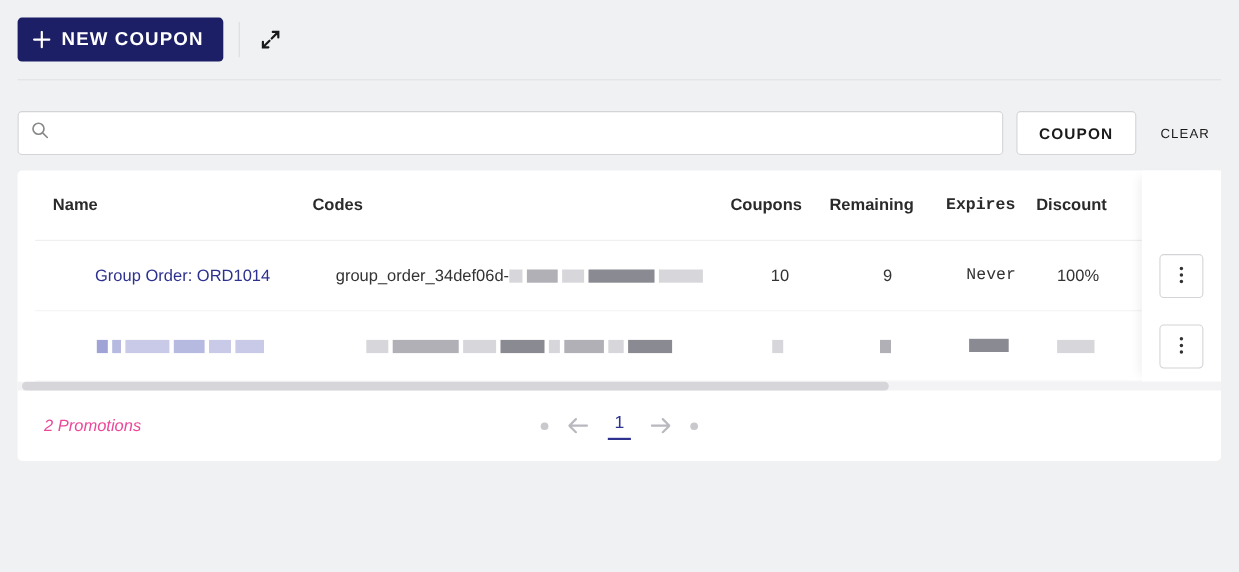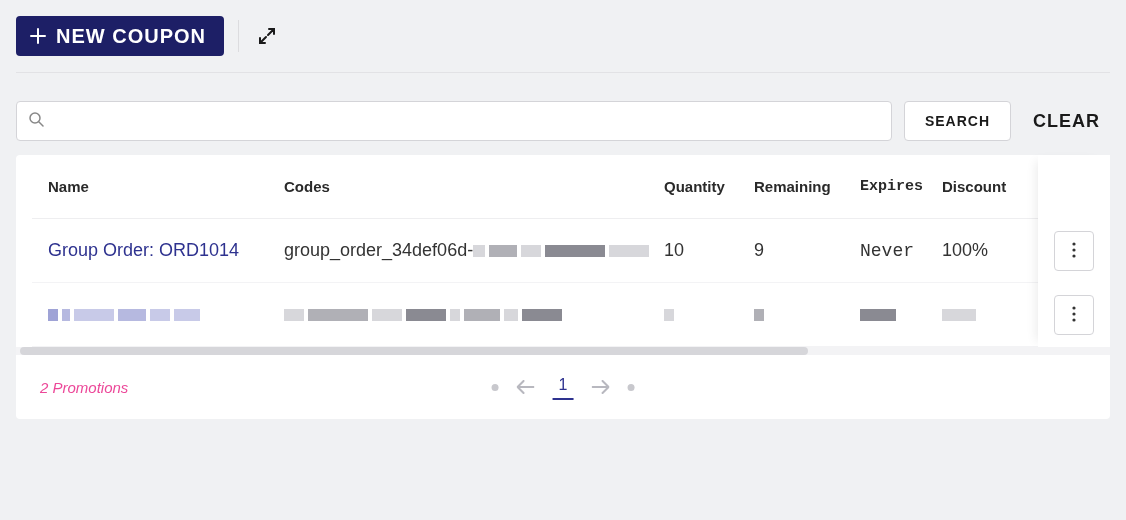--- a/index.html
+++ b/index.html
@@ -34,21 +34,21 @@
   .btn-primary {
     background: #1d1f66;
     color: #fff;
     border: none;
     height: 40px;
     padding: 0 18px 0 14px;
     display: flex;
     align-items: center;
     border-radius: 4px;
     cursor: pointer;
-    font-size: 20px;
+    font-size: 17px;
     font-weight: 600;
     letter-spacing: 1px;
   }
   .btn-primary .plus {
     margin-right: 10px;
     display: inline-flex;
   }
   .vline {
     width: 1px;
     height: 32px;
@@ -98,23 +98,23 @@
     letter-spacing: 1px;
     font-weight: 600;
     cursor: pointer;
     color: #1a1a1a;
   }
   .btn-text {
     height: 40px;
     padding: 0 10px;
     border: none;
     background: transparent;
-    font-size: 18px;
+    font-size: 12px;
     letter-spacing: 1px;
-    font-weight: 700;
+    font-weight: 400;
     cursor: pointer;
     color: #1a1a1a;
   }
   .panel {
     background: #fff;
     border-radius: 4px;
     margin-top: 14px;
     position: relative;
   }
   .table {
@@ -140,22 +140,23 @@
   .col-rem    { width: 106px; }
   .col-exp    { width: 82px; font-family: Liberation Mono, monospace;  }
   .col-disc   { width: 76px;  }
   .col-menu   { width: 56px; text-align: right; }
   .th {
     font-size: 15px;
     font-weight: 600;
     color: #2a2a2a;
   }
   .cell {
-    font-size: 18px;
+    font-size: 15px;
     color: #333;
+    text-align: center;
   }
   .link {
     color: #2e328f;
     cursor: pointer;
   }
   .redact {
     display: inline-block;
     height: 12px;
     background: #d7d7db;
     margin-right: 4px;
@@ -260,30 +261,30 @@
   <div class="search-row">
     <div class="search-box">
       <span>
         <svg width="15" height="15" viewBox="0 0 15 15">
             <circle cx="6" cy="6" r="5" stroke="#888" stroke-width="1.5" fill="none"></circle>
             <path d="M10 10l4 4" stroke="#888" stroke-width="1.5" stroke-linecap="round"></path>
           </svg>
       </span>
       <input type="text" placeholder="" style="">
     </div>
-    <button class="btn-outline">SEARCH</button>
+    <button class="btn-outline">COUPON</button>
     <button class="btn-text">CLEAR</button>
   </div>
 
   <div class="panel">
     <div class="table">
       <div class="thead">
         <div class="th col-name">Name</div>
         <div class="th col-codes">Codes</div>
-        <div class="th col-qty">Quantity</div>
+        <div class="th col-qty">Coupons</div>
         <div class="th col-rem">Remaining</div>
         <div class="th col-exp">Expires</div>
         <div class="th col-disc">Discount</div>
         <div class="th col-menu"></div>
       </div>
 
       <div class="trow">
         <div class="cell col-name link">Group Order: ORD1014</div>
         <div class="cell col-codes">
           <span>group_order_34def06d-</span><span class="redact" style="width:12px"></span><span class="redact dark" style="width:28px"></span><span class="redact" style="width:20px"></span><span class="redact darker" style="width:60px"></span><span class="redact" style="width:40px"></span>

